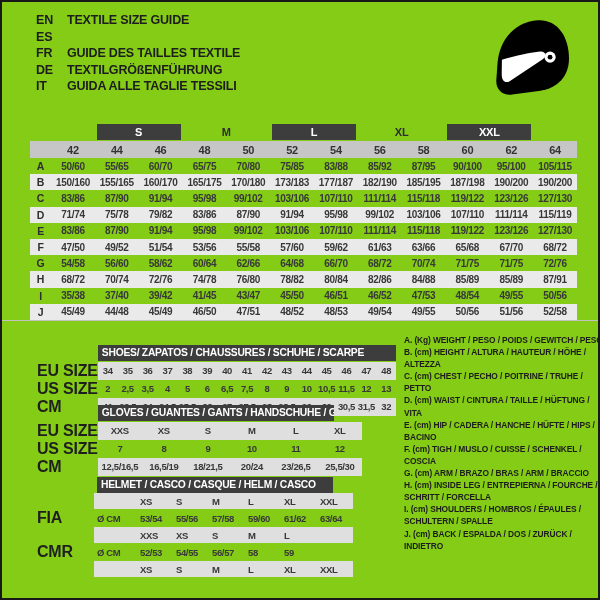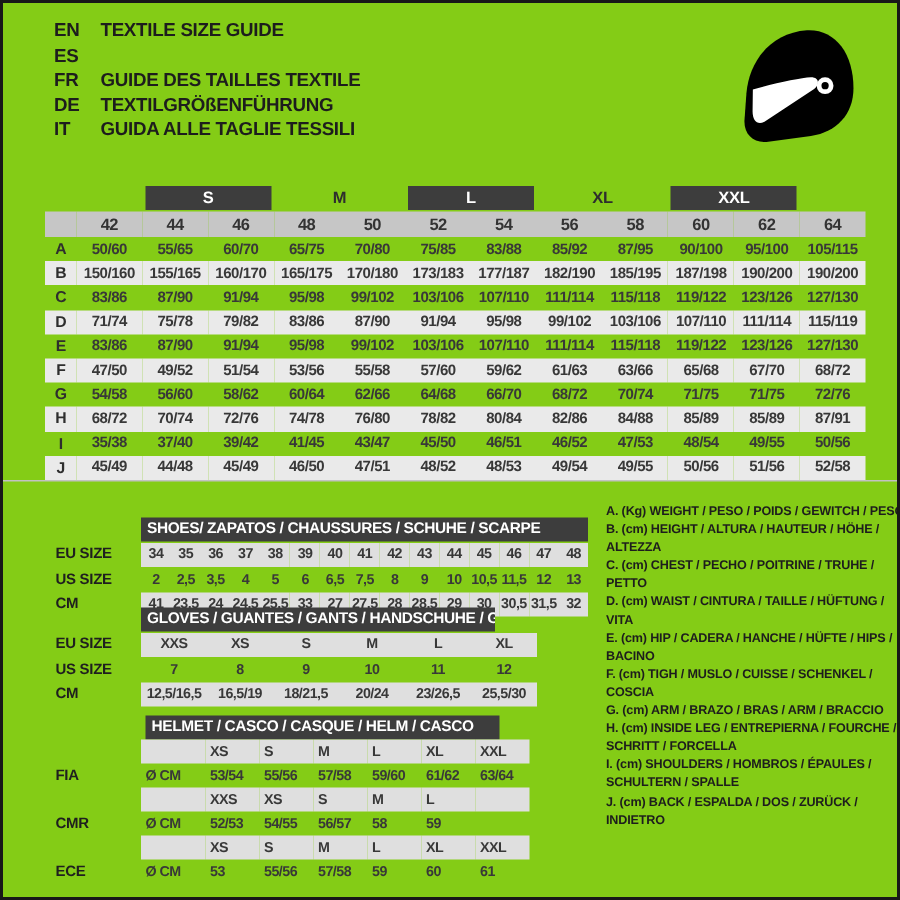--- a/index.html
+++ b/index.html
@@ -27,21 +27,21 @@
   .main-table tr.data td{height:16.2px;}
   .main-table tr.stripe td{background:#eaeaea;}
   .main-table td.rlabel{font-size:10.5px;color:#2e2e2e;}
 
   .divider{position:absolute;left:0;top:318px;width:600px;height:1px;background:#c2c2c2;}
 
   
   .sec-table{position:absolute;}
   .sec-table td{font-size:9.5px;font-weight:bold;letter-spacing:-0.35px;color:#383838;
                 text-align:center;height:16.5px;white-space:nowrap;}
-  .sec-table td.seclabel{text-align:left;font-size:10px;color:#1f1f1f;letter-spacing:-0.2px;}
+  .sec-table td.seclabel{text-align:left;font-size:16px;color:#1f1f1f;letter-spacing:-0.2px;}
   .hbar{background:#3d3d3d;color:#fff;text-align:left;padding:0 0 0 4px;font-size:10.3px;
         height:16px;line-height:16px;letter-spacing:-0.25px;font-weight:bold;white-space:nowrap;overflow:hidden;}
   .sec-table td.gray{background:#dfdfdf;}
   .shoes{left:35px;top:329px;margin-top:14px;}
   .gloves{left:35px;top:403px;}
   .helmet{left:35px;top:475px;}
   .helmet td{text-align:left;padding-left:3px;height:16px;}
   .helmet td.seclabel{padding-left:0;}
 
   
@@ -448,30 +448,20 @@
         <tr>
           <td class="seclabel"></td>
           <td class="gray"></td>
           <td class="gray">XS</td>
           <td class="gray">S</td>
           <td class="gray">M</td>
           <td class="gray">L</td>
           <td class="gray">XL</td>
           <td class="gray">XXL</td>
         </tr>
-        <tr>
-          <td class="seclabel">ECE</td>
-          <td>Ø CM</td>
-          <td>53</td>
-          <td>55/56</td>
-          <td>57/58</td>
-          <td>59</td>
-          <td>60</td>
-          <td>61</td>
-        </tr>
       </tbody>
   </table>
 
   <div class="legend">
       <div class="legend-item">A. (Kg) WEIGHT / PESO / POIDS / GEWITCH / PESO</div>
       <div class="legend-item">B. (cm) HEIGHT / ALTURA / HAUTEUR / HÖHE / ALTEZZA</div>
       <div class="legend-item">C. (cm) CHEST / PECHO / POITRINE / TRUHE / PETTO</div>
       <div class="legend-item">D. (cm) WAIST / CINTURA / TAILLE / HÜFTUNG / VITA</div>
       <div class="legend-item">E. (cm) HIP / CADERA / HANCHE / HÜFTE / HIPS / BACINO</div>
       <div class="legend-item">F. (cm) TIGH / MUSLO / CUISSE / SCHENKEL / COSCIA</div>

